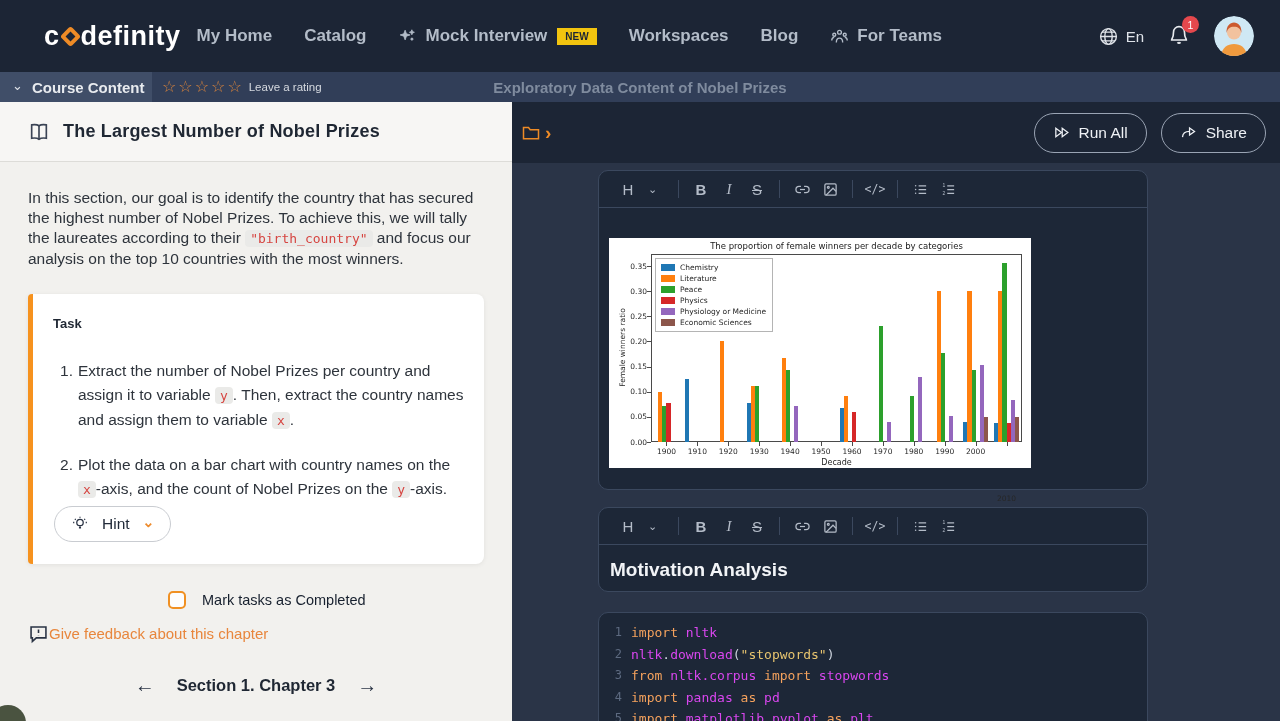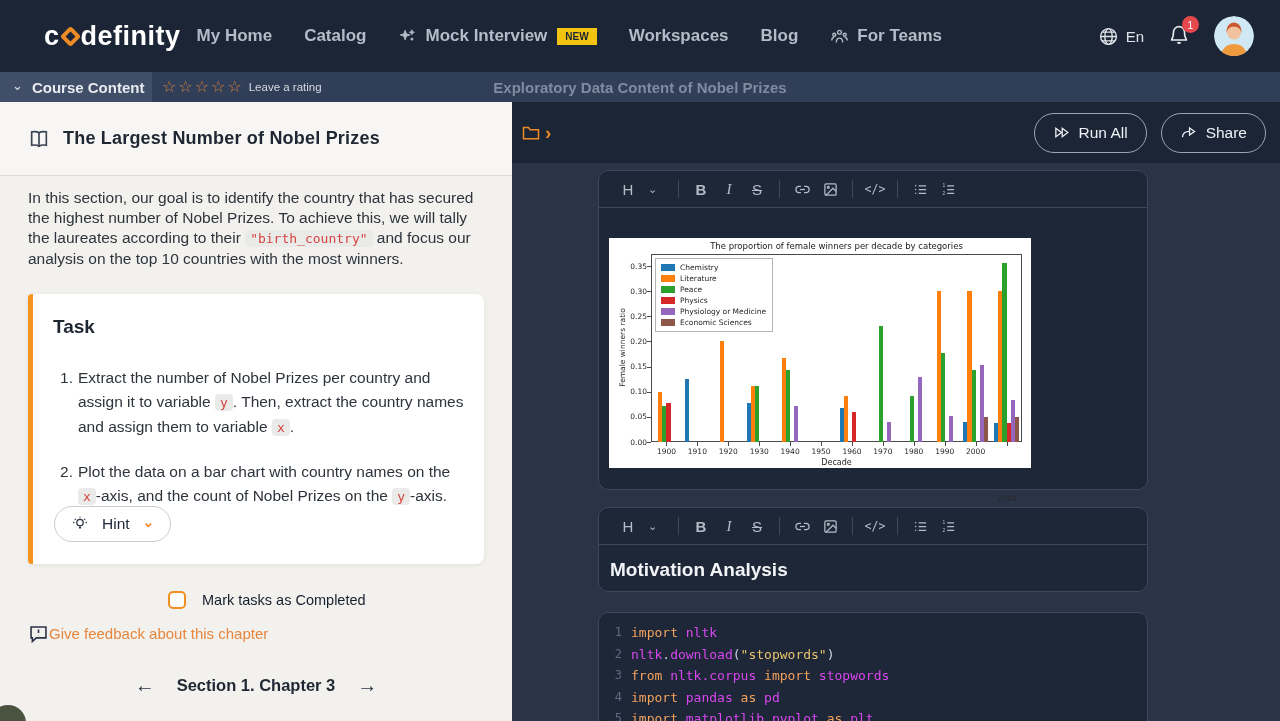--- a/index.html
+++ b/index.html
@@ -39,33 +39,33 @@
   .cc-label { color:#e8ebef; font-size:15px; font-weight:bold; }
   .stars { display:flex; gap:2px; margin-left:10px; cursor:pointer; }
   .star { color:#d9833b; font-size:16px; line-height:1; }
   .leave-rating { color:#d6dae0; font-size:11.5px; margin-left:7px; }
   .course-title { position:absolute; left:0; width:1280px; text-align:center;
                   color:#7f8b9e; font-size:15px; font-weight:bold; pointer-events:none; }
 
   
   .left-panel { position:absolute; left:0; top:102px; width:512px; height:619px;
                 background:#f2f1ee; }
-  .lesson-header { position:absolute; left:0; top:0; width:512px; height:74px;
+  .lesson-header { position:absolute; left:0; top:0; width:512px; height:60px;
                    background:#f7f6f4; border-bottom:1px solid #dddcd8;
                    display:flex; align-items:center; gap:13px; padding-left:28px; }
   .lesson-header svg { width:22px; height:22px; stroke:#3a4354; flex:none; }
   .lesson-title { font-size:18px; font-weight:bold; color:#1f2733; letter-spacing:.2px; }
   .intro { position:absolute; left:28px; top:86px; width:458px; font-size:15.5px;
            line-height:20px; color:#2e343c; }
   .inline-code { font-family:"DejaVu Sans Mono", monospace; font-size:13px; color:#d64541;
                  background:#eaeae8; border-radius:4px; padding:1px 5px; }
   .task-card { position:absolute; left:28px; top:192px; width:456px; height:270px;
                background:#fff; border-left:5px solid #f6921e; border-radius:4px 8px 8px 4px;
                box-shadow:0 1px 5px rgba(0,0,0,.07); padding:22px 18px 0 20px; }
-  .task-heading { font-size:19px; font-weight:bold; color:#1f2733; }
+  .task-heading { font-size:13px; font-weight:bold; color:#1f2733; }
   .task-list { margin-top:28px; display:flex; flex-direction:column; gap:20px; }
   .task-item { display:flex; font-size:15.5px; line-height:24px; color:#2e343c; }
   .task-num { width:20px; flex:none; text-align:right; margin-right:5px; }
   .task-text { width:396px; }
   .hint-btn { position:absolute; left:21px; bottom:22px; height:36px; padding:0 16px;
               display:flex; align-items:center; gap:13px; background:#fff;
               border:1px solid #c9ccd1; border-radius:18px; cursor:pointer; }
   .hint-btn svg { width:18px; height:18px; stroke:#2a3344; }
   .hint-label { font-size:15.5px; color:#222b3a; }
   .hint-chev { color:#ed8b2d; font-size:14px; font-weight:bold; transform:translateY(-2px); }

